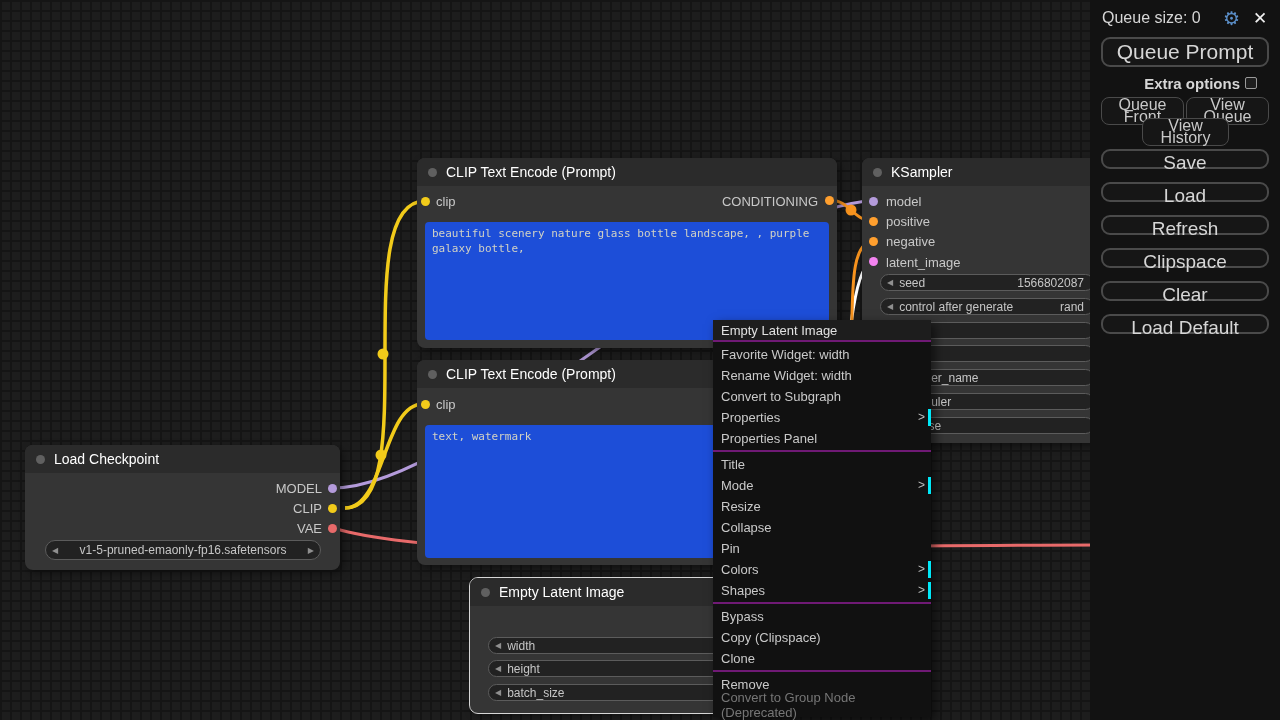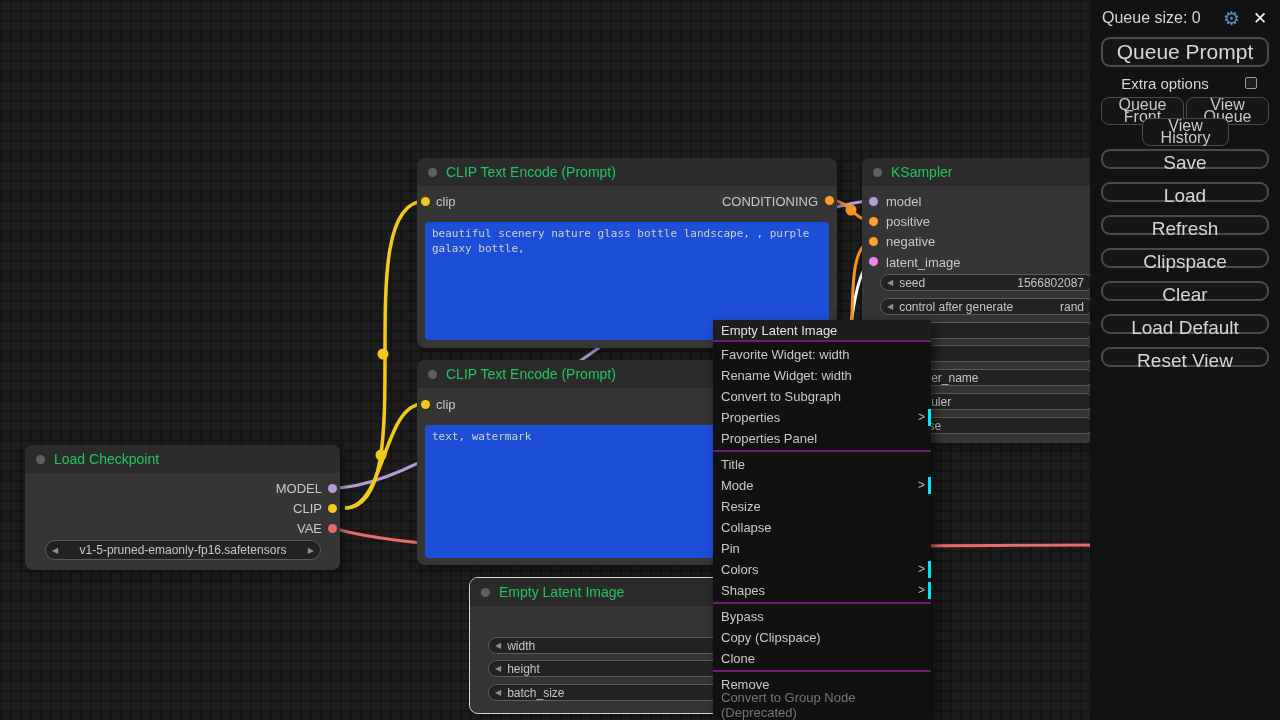--- a/index.html
+++ b/index.html
@@ -15,21 +15,21 @@
   
   #wires { position:absolute; left:0; top:0; z-index:1; }
 
   
   .node { position:absolute; background:#353535; border-radius:8px; z-index:2;
           box-shadow:3px 3px 8px rgba(0,0,0,.45); }
   .node.selected { outline:1.5px solid #d6d6d6; }
   .ntitle { position:absolute; left:0; top:0; right:0; height:28px; background:#2b2b2b;
             border-radius:8px 8px 0 0; display:flex; align-items:center; }
   .ndot { width:9px; height:9px; border-radius:50%; background:#606060; margin-left:11px; }
-  .ntext { margin-left:9px; font-size:14px; color:#22c55e; white-space:nowrap; }
+  .ntext { margin-left:9px; font-size:14px; color:#ffffff; white-space:nowrap; }
   .slot { position:absolute; font-size:13px; color:#c8c8c8; white-space:nowrap; }
   .pdot { position:absolute; width:9px; height:9px; border-radius:50%; }
   .ta { position:absolute; background:#1d4ed8; border-radius:4px; color:#d2d2c4;
         font-family:"DejaVu Sans Mono", monospace; font-size:11px; line-height:1.35;
         padding:5px 7px; overflow:hidden; white-space:pre-wrap; }
   .widget { position:absolute; height:17px; background:#222; border:1px solid #5c5c5c;
             border-radius:9px; display:flex; align-items:center; font-size:12px;
             color:#c6c6c6; overflow:hidden; }
   .warr { color:#8f8f8f; font-size:8px; padding:0 6px; font-family:"DejaVu Sans", sans-serif; }
   .wlabel { white-space:nowrap; }
@@ -55,21 +55,21 @@
   .qrow { position:absolute; left:12px; top:9px; font-size:16px; color:#d6d6d6; }
   .gear { position:absolute; left:133px; top:7px; font-size:19px; color:#5b8fc9;
           font-family:"DejaVu Sans", sans-serif; cursor:pointer; }
   .closex { position:absolute; left:163px; top:8px; font-size:17px; color:#efefef;
             font-family:"DejaVu Sans", sans-serif; cursor:pointer; }
   .btn { position:absolute; left:11px; width:168px; background:#161616;
          border:2px solid #4a4a4a; border-radius:9px; color:#d6d6d6; text-align:center;
          font-family:"Liberation Sans", sans-serif; cursor:pointer; }
   .btn.big { height:20px; font-size:19px; line-height:24px; }
   .btn.queue { top:37px; height:30px; font-size:21px; line-height:26px; }
-  .extra { position:absolute; left:0; top:75px; width:150px; text-align:center; font-size:15px; } 
+  .extra { position:absolute; left:0; top:75px; width:150px; text-align:right; font-size:15px;font-weight:bold; } 
   .checkbox { position:absolute; left:155px; top:77px; width:12px; height:12px;
               background:#1e1e1e; border:1px solid #9a9a9a; border-radius:2px; cursor:pointer; }
   .btn.small { height:28px; font-size:16px; line-height:12px; border-width:1.5px;
                border-radius:8px; color:#c9c9c9; }
 </style>
 </head>
 <body>
 
 <div id="stage">
 
@@ -256,16 +256,15 @@
     <button class="btn small" style="top:97px; left:11px; width:83px;">Queue Front</button>
     <button class="btn small" style="top:97px; left:96px; width:83px;">View Queue</button>
     <button class="btn small" style="top:118px; left:52px; width:87px;">View History</button>
 
     <button class="btn big" style="top:149px;">Save</button>
     <button class="btn big" style="top:182px;">Load</button>
     <button class="btn big" style="top:215px;">Refresh</button>
     <button class="btn big" style="top:248px;">Clipspace</button>
     <button class="btn big" style="top:281px;">Clear</button>
     <button class="btn big" style="top:314px;">Load Default</button>
-    <button class="btn big" style="top:347px;">Reset View</button>
   </div>
 
 </div>
 
 </body></html>

